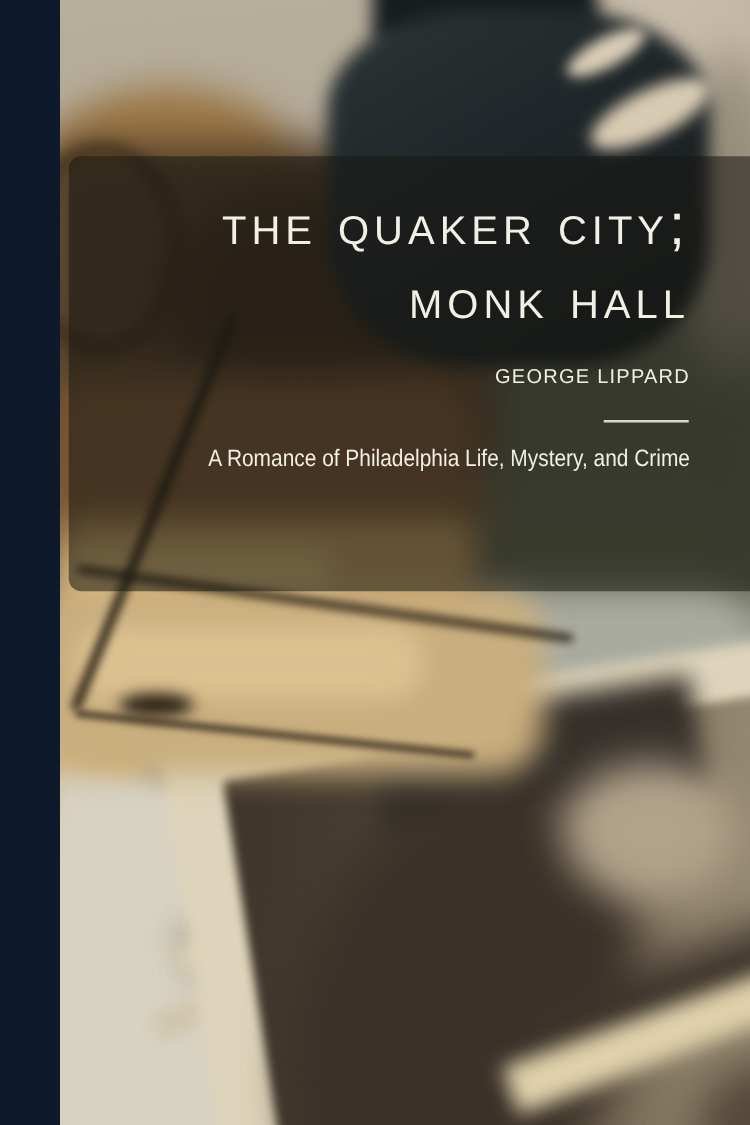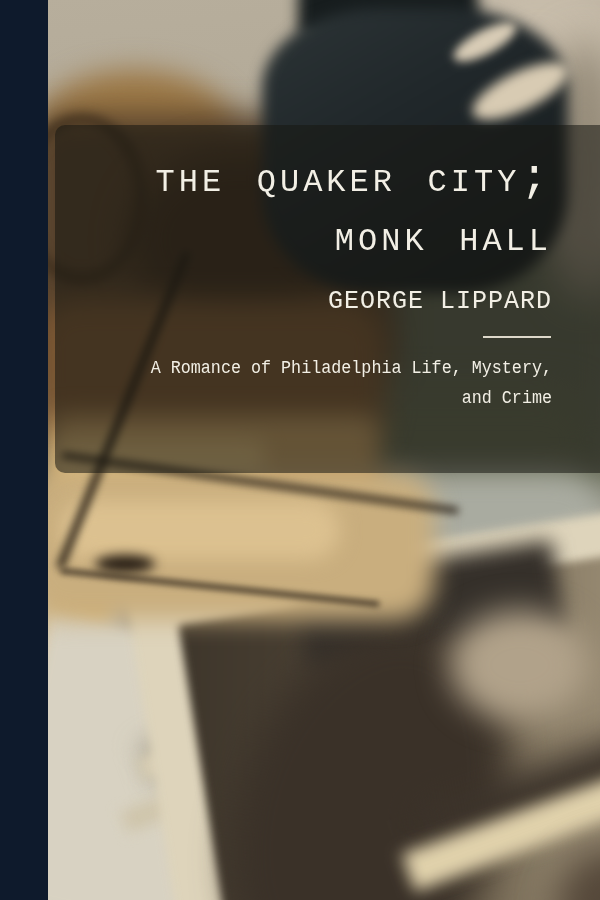--- a/index.html
+++ b/index.html
@@ -1,17 +1,17 @@
 <!DOCTYPE html>
 <html style="--text: #f2efe5; --spine-band: #0e1a2c; --overlay-panel: rgba(24,23,19,0.55); --wall-beige: #b5ac9a; --olive-wall: #5e6350; --inkwell-dark: #1c2325; --book-brown: #55402a; --paper-tan: #c9ae7e; --photo-cream: #ded4bb; --table-light: #c6c5be;"><head>
 <meta charset="utf-8">
 <style>
   html,body{margin:0;padding:0;background:#222;}
   .cover{position:relative;width:600px;height:900px;overflow:hidden;
-         font-family:Liberation Mono, monospace;background:#b5ac9a;}
+         font-family:Liberation Sans, sans-serif;background:#b5ac9a;}
   .photo{position:absolute;inset:0;overflow:hidden;
     background:linear-gradient(175deg,#b7ae9c 0%,#b3aa98 16%,#97907c 28%,#6e6a58 40%,
                #8a8a7b 55%,#b5b4ac 68%,#c7c6bf 82%,#c3c2bb 100%);}
   .photo div{position:absolute;}
 
   
   .wall-pink{left:420px;top:-40px;width:240px;height:340px;background:#c7bcaa;border-radius:50%;filter:blur(22px);}
   .olive-1{left:330px;top:230px;width:290px;height:270px;background:#5e6350;border-radius:60px;filter:blur(20px);}
   .olive-2{left:180px;top:390px;width:420px;height:100px;background:#62664f;border-radius:50px;filter:blur(18px);}
   .wall-below{left:350px;top:470px;width:260px;height:120px;background:#a9aba0;border-radius:50px;filter:blur(14px);}
@@ -63,21 +63,21 @@
 
   
   .overlay{position:absolute;left:55px;top:125px;width:545px;height:348px;
     background:var(--overlay-panel,rgba(24,23,19,0.55));border-radius:10px 0 0 10px;}
   .spine{position:absolute;left:0;top:0;width:48px;height:900px;background:var(--spine-band,#0e1a2c);}
 
   .text-block{position:absolute;top:0;left:55px;right:48px;text-align:right;color:var(--text,#f2efe5);}
   .title{margin:150px 0 0;font-weight:normal;font-size:46px;line-height:59px;
     letter-spacing:4px;font-variant:small-caps;text-transform:lowercase;}
   .title span{display:block;}
-  .author{margin-top:18px;font-size:25px;line-height:32px;letter-spacing:1px;}
+  .author{margin-top:18px;font-size:16px;line-height:32px;letter-spacing:1px;}
   .rule{margin:18px 1px 0 auto;width:68px;height:2px;background:#ddd8ca;}
   .subtitle{margin-top:15px;font-size:19px;line-height:30px;transform:scaleX(0.88);transform-origin:right center;}
 </style>
 </head>
 <body>
 
 <div class="cover">
 
   <div class="photo">
     <div class="wall-pink"></div>

